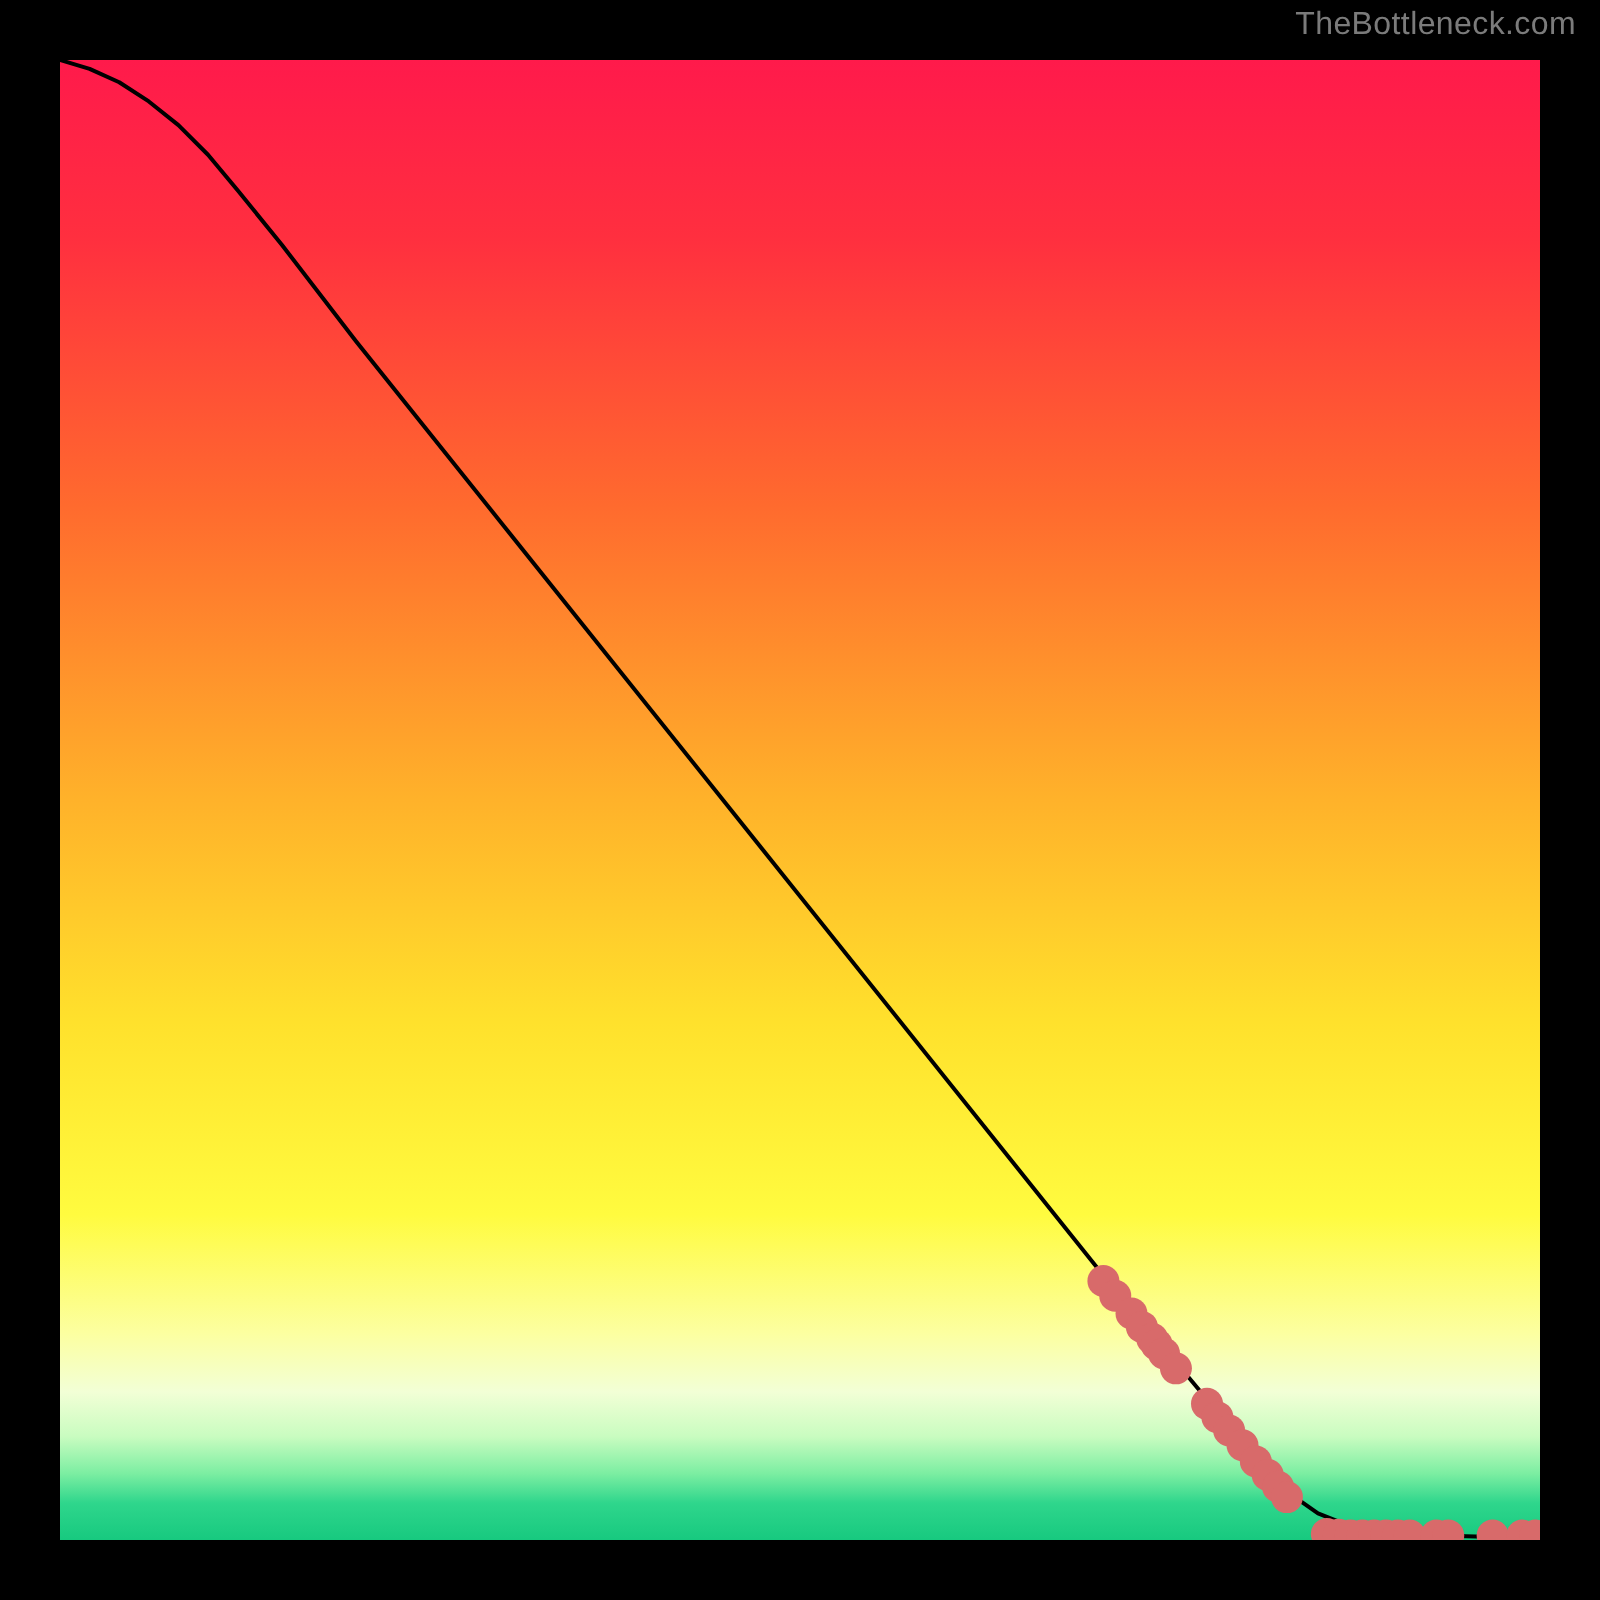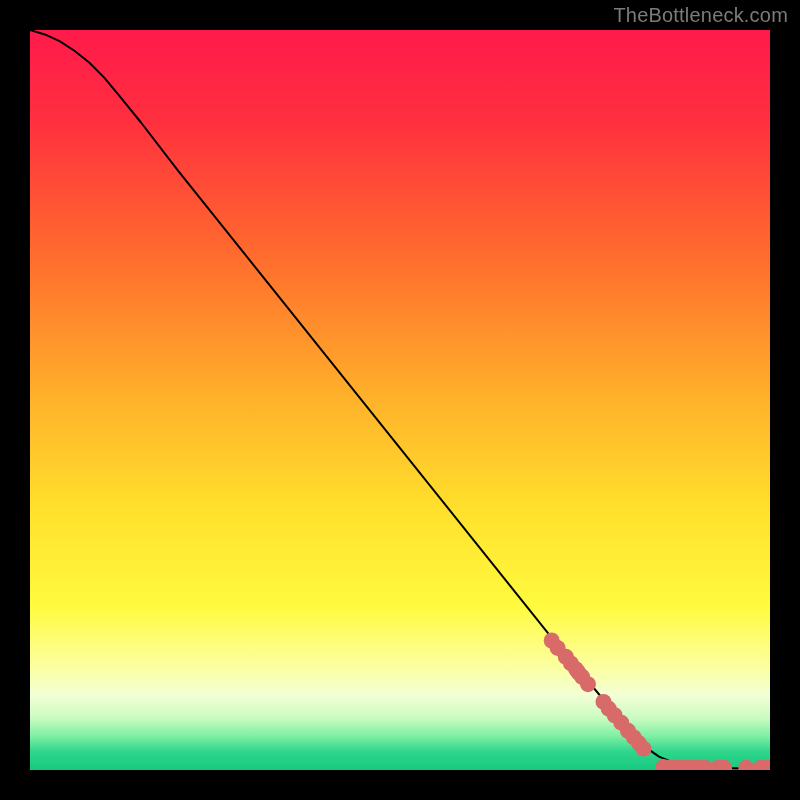--- a/index.html
+++ b/index.html
@@ -14,21 +14,21 @@
   #container {
     position: relative;
     width: 800px;
     height: 800px;
   }
   #watermark {
     position: absolute;
     top: 4px;
     right: 12px;
     color: #7b7b7b;
-    font-size: 20px;
+    font-size: 16px;
     font-weight: 500;
     letter-spacing: 0.2px;
     z-index: 3;
   }
   #plot-area {
     position: absolute;
     left: 30px;
     top: 30px;
     width: 740px;
     height: 740px;

